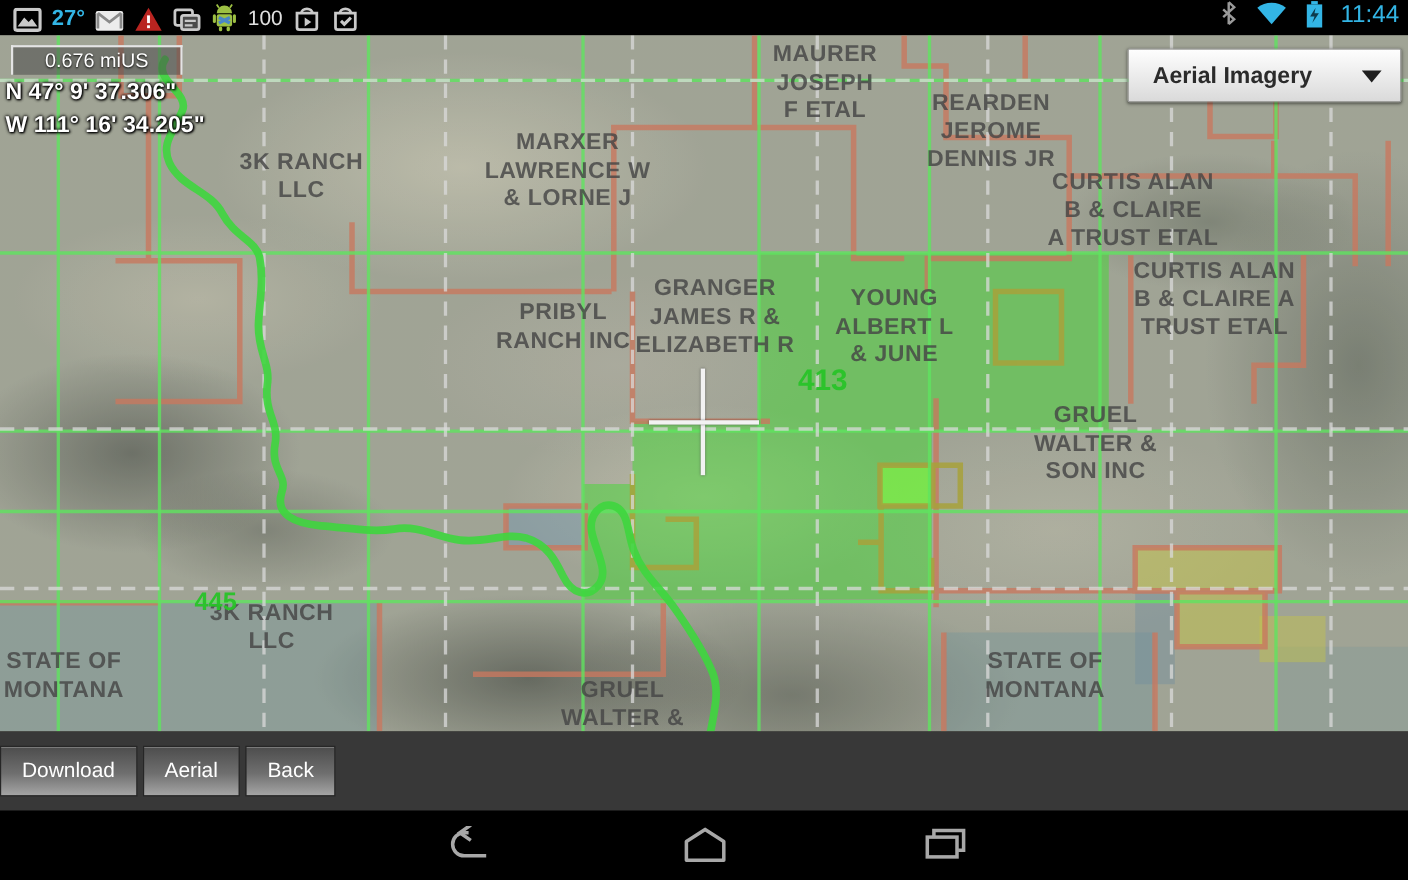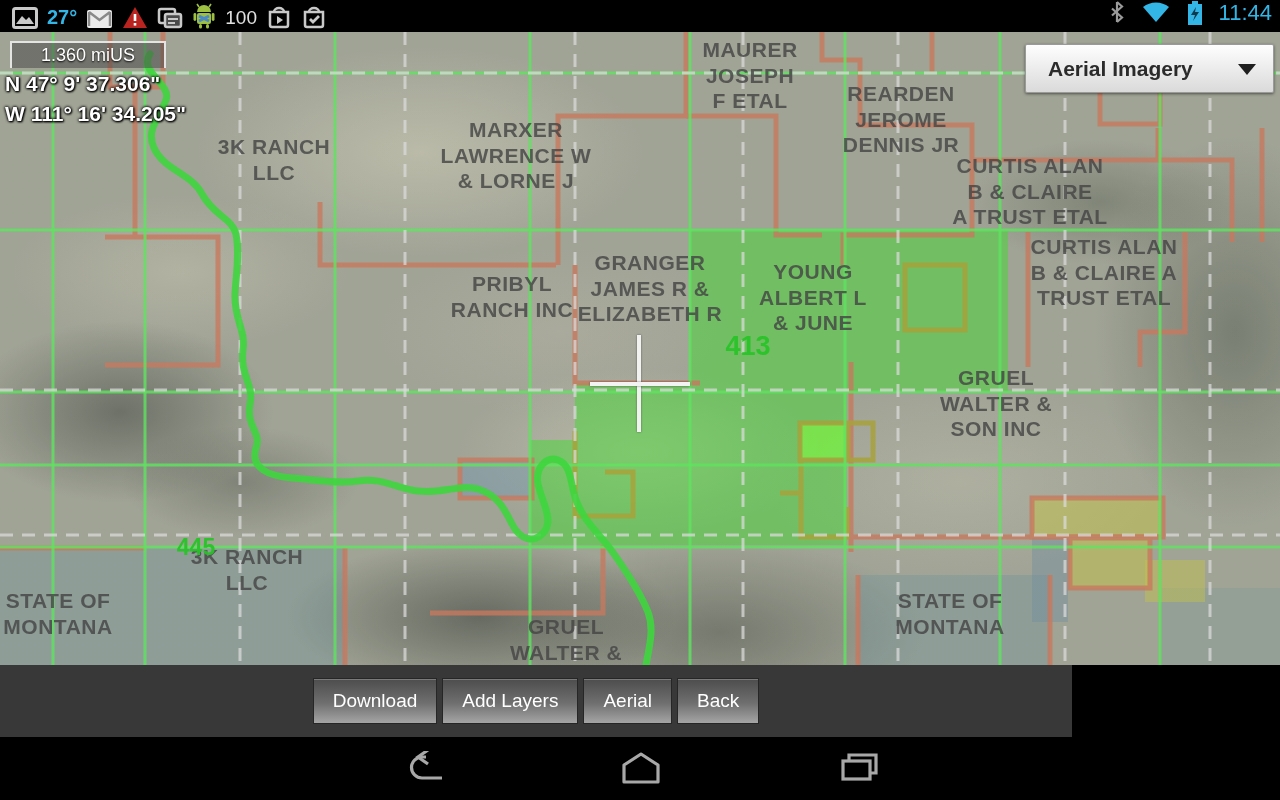--- a/index.html
+++ b/index.html
@@ -61,22 +61,22 @@
   #spinner{position:absolute;left:1025px;top:12px;width:247px;height:47px;
            background:linear-gradient(#fefefe,#dadada);border:1px solid #9a9a9a;
            border-radius:2px;box-shadow:0 1px 3px rgba(0,0,0,.5);
            display:flex;align-items:center;cursor:pointer;}
   #spinner .sp-label{margin-left:22px;font-size:21px;color:#2b2b2b;font-weight:bold;}
   #spinner .sp-arrow{position:absolute;right:17px;top:19px;width:0;height:0;
            border-left:9px solid transparent;border-right:9px solid transparent;
            border-top:11px solid #1f1f1f;}
 
   
-  #toolbar{position:absolute;left:0;top:665px;width:1072px;height:72px;background:#383838;
-           display:flex;align-items:center;justify-content:center;gap:5px;}
+  #toolbar{position:absolute;left:0;top:665px;width:1280px;height:72px;background:#383838;
+           display:flex;align-items:center;justify-content:flex-start;gap:5px;}
   .tbtn{height:46px;padding:0 19px;border:1px solid #262626;
         background:linear-gradient(180deg,#4d4d4d 0%,#6f6f6f 55%,#a5a5a5 100%);
         color:#fff;font-size:19px;font-family:"Liberation Sans",sans-serif;
         box-shadow:inset 0 1px 0 rgba(255,255,255,.25);cursor:pointer;}
 
   
   #navbar{position:absolute;left:0;top:737px;width:1280px;height:63px;background:#000;}
   .nav-ic{position:absolute;top:14px;cursor:pointer;}
   #nav-back{left:404px;}
   #nav-home{left:620px;}
@@ -270,33 +270,32 @@
 WALTER &amp;</div>
   <div class="plabel" style="left:950px;top:582px">STATE OF
 MONTANA</div>
 
   <div class="secnum" id="sec413" style="left:748px;top:298px">413</div>
   <div class="secnum" id="sec445" style="left:196px;top:515px">445</div>
 
   <div class="ch" id="ch-v"></div>
   <div class="ch" id="ch-h"></div>
 
-  <div id="scalebox">1.360 miUS</div>
+  <div id="scalebox">0.676 miUS</div>
   <div class="coord" id="coord-lat">N 47° 9' 37.306"</div>
   <div class="coord" id="coord-lon">W 111° 16' 34.205"</div>
 
   <div id="spinner">
     <span class="sp-label">Aerial Imagery</span>
     <span class="sp-arrow"></span>
   </div>
 </div>
 
 <div id="toolbar">
   <button class="tbtn">Download</button>
-  <button class="tbtn">Add Layers</button>
   <button class="tbtn">Aerial</button>
   <button class="tbtn">Back</button>
 </div>
 
 <div id="navbar">
   <svg class="nav-ic" id="nav-back" width="44" height="34" viewBox="0 0 44 34">
     <path d="M38,27 H18 a10.5,10.5 0 0 1 0,-21 h4" fill="none" stroke="#a8a8a8" stroke-width="3.2"></path>
     <path d="M24,-1 l-10,7 10,7" fill="none" stroke="#a8a8a8" stroke-width="3.2" transform="translate(0,0)"></path>
   </svg>
   <svg class="nav-ic" id="nav-home" width="42" height="34" viewBox="0 0 42 34">

